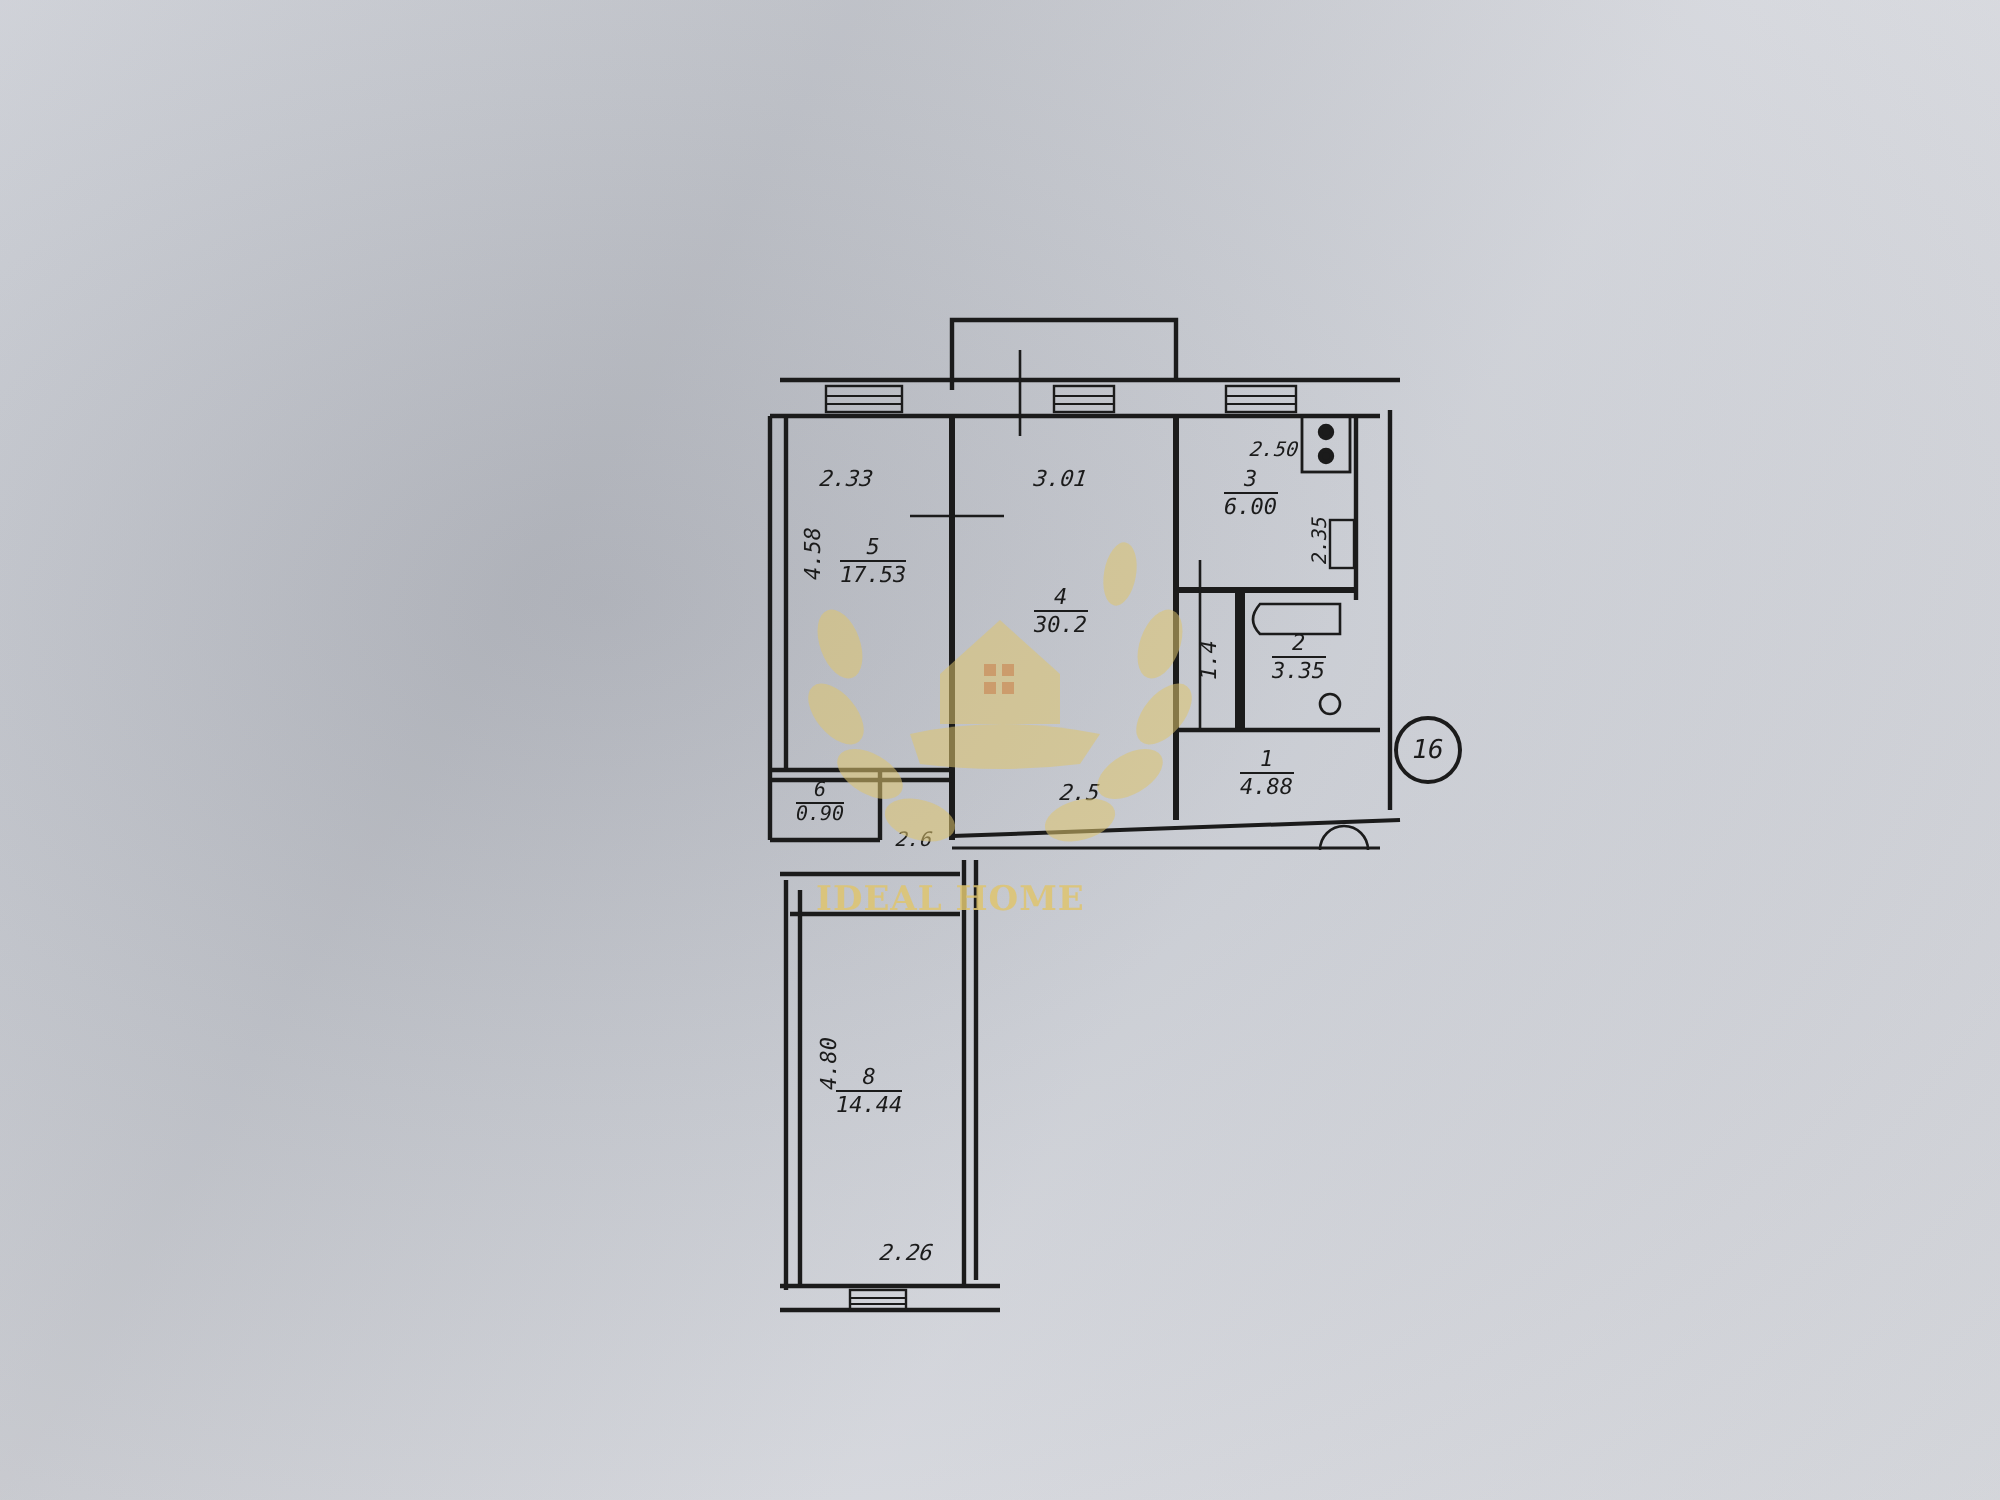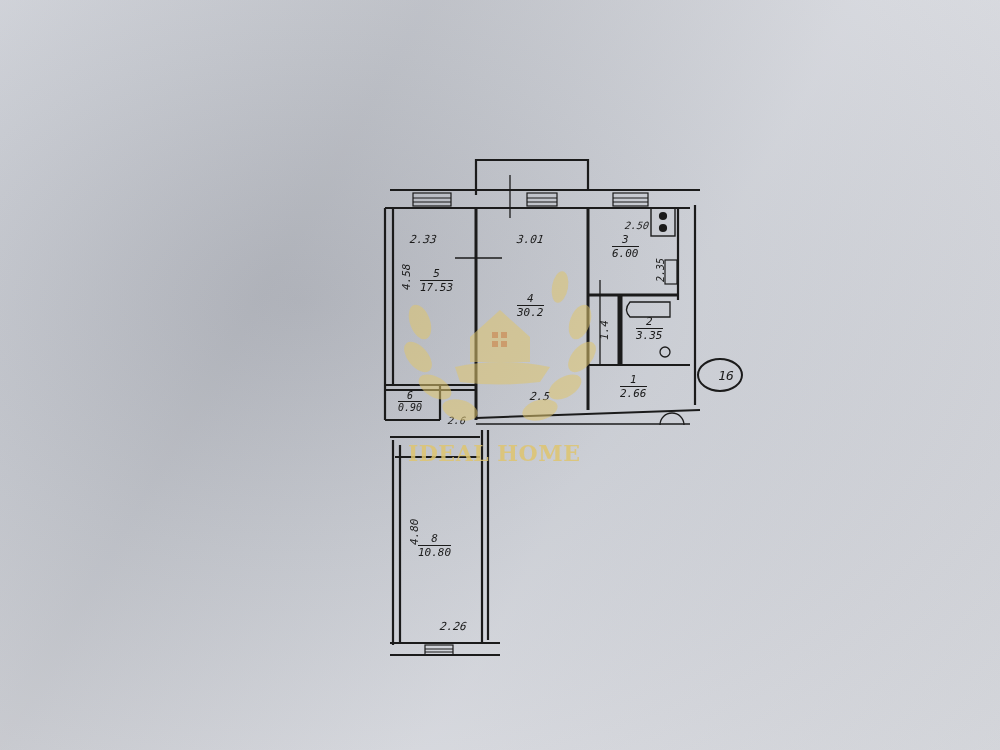--- a/index.html
+++ b/index.html
@@ -7,24 +7,24 @@
     background:radial-gradient(ellipse at 30% 40%, #b9bcc4 0%, #c8cbd2 40%, #d4d6dc 75%, #dcdee3 100%);
     font-family:"DejaVu Sans Mono", monospace;}
   .paper-shade{position:absolute;inset:0;
     background:linear-gradient(120deg, rgba(255,255,255,0.05) 0%, rgba(0,0,0,0.06) 30%, rgba(255,255,255,0.08) 60%, rgba(0,0,0,0.04) 100%);}
   .plan{position:absolute;left:0;top:0;width:1000px;height:750px;}
   .lbl{position:absolute;font-size:11px;color:#1b1b1b;font-style:italic;white-space:nowrap;transform:skewX(-8deg);}
   .lbl.rot{transform:rotate(-90deg);transform-origin:left top;}
   .frac{position:absolute;text-align:center;font-size:11px;color:#1b1b1b;font-style:italic;}
   .frac .num{display:block;border-bottom:1px solid #1b1b1b;padding:0 4px;}
   .frac .den{display:block;text-align:center;}
-  .watermark{position:absolute;left:408px;top:440px;font-family:"DejaVu Serif", serif;font-weight:bold;font-size:22px;
+  .watermark{position:absolute;left:408px;top:440px;font-family:"DejaVu Serif", serif;font-weight:bold;font-size:17px;
     color:rgba(222,196,110,0.85);letter-spacing:0.5px;}
   .badge{position:absolute;left:697px;top:358px;width:30px;height:30px;border:2px solid #1b1b1b;border-radius:50%;
-    font-size:13px;font-style:italic;display:flex;align-items:center;justify-content:center;color:#1b1b1b;background:transparent;padding-left:12px;}
+    font-size:13px;font-style:italic;display:flex;align-items:center;justify-content:center;color:#1b1b1b;background:transparent;}
 </style>
 </head>
 <body>
 
 <div class="paper-shade"></div>
 
 <svg class="plan" viewBox="0 0 1000 750" width="1000" height="750">
   <g stroke="#1b1b1b" fill="none" stroke-width="2.2">
 
     <polyline points="476,195 476,160 588,160 588,190"></polyline>
@@ -121,35 +121,35 @@
 
 <div class="lbl rot" style="left:598px;top:340px;">1.4</div>
 
 <div class="frac" style="left:636px;top:315px;">
   <span class="num">2</span>
   <span class="den">3.35</span>
 </div>
 
 <div class="frac" style="left:620px;top:373px;">
   <span class="num">1</span>
-  <span class="den">2.66</span>
+  <span class="den">4.88</span>
 </div>
 
 <div class="badge">16</div>
 
 <div class="frac" style="left:398px;top:390px;font-size:10px;">
   <span class="num">6</span>
   <span class="den">0.90</span>
 </div>
 <div class="lbl" style="left:448px;top:415px;font-size:10px;">2.6</div>
 
 <div class="lbl rot" style="left:408px;top:545px;">4.80</div>
 <div class="frac" style="left:418px;top:532px;">
   <span class="num">8</span>
-  <span class="den">10.80</span>
+  <span class="den">14.44</span>
 </div>
 <div class="lbl" style="left:440px;top:620px;">2.26</div>
 
 <svg style="position:absolute;left:400px;top:262px;" width="200" height="170" viewBox="0 0 200 170">
   <g fill="rgba(222,196,110,0.55)">
     <ellipse cx="20" cy="60" rx="10" ry="18" transform="rotate(-20 20 60)"></ellipse>
     <ellipse cx="18" cy="95" rx="10" ry="18" transform="rotate(-40 18 95)"></ellipse>
     <ellipse cx="35" cy="125" rx="10" ry="18" transform="rotate(-60 35 125)"></ellipse>
     <ellipse cx="60" cy="148" rx="10" ry="18" transform="rotate(-75 60 148)"></ellipse>
     <ellipse cx="180" cy="60" rx="10" ry="18" transform="rotate(20 180 60)"></ellipse>

